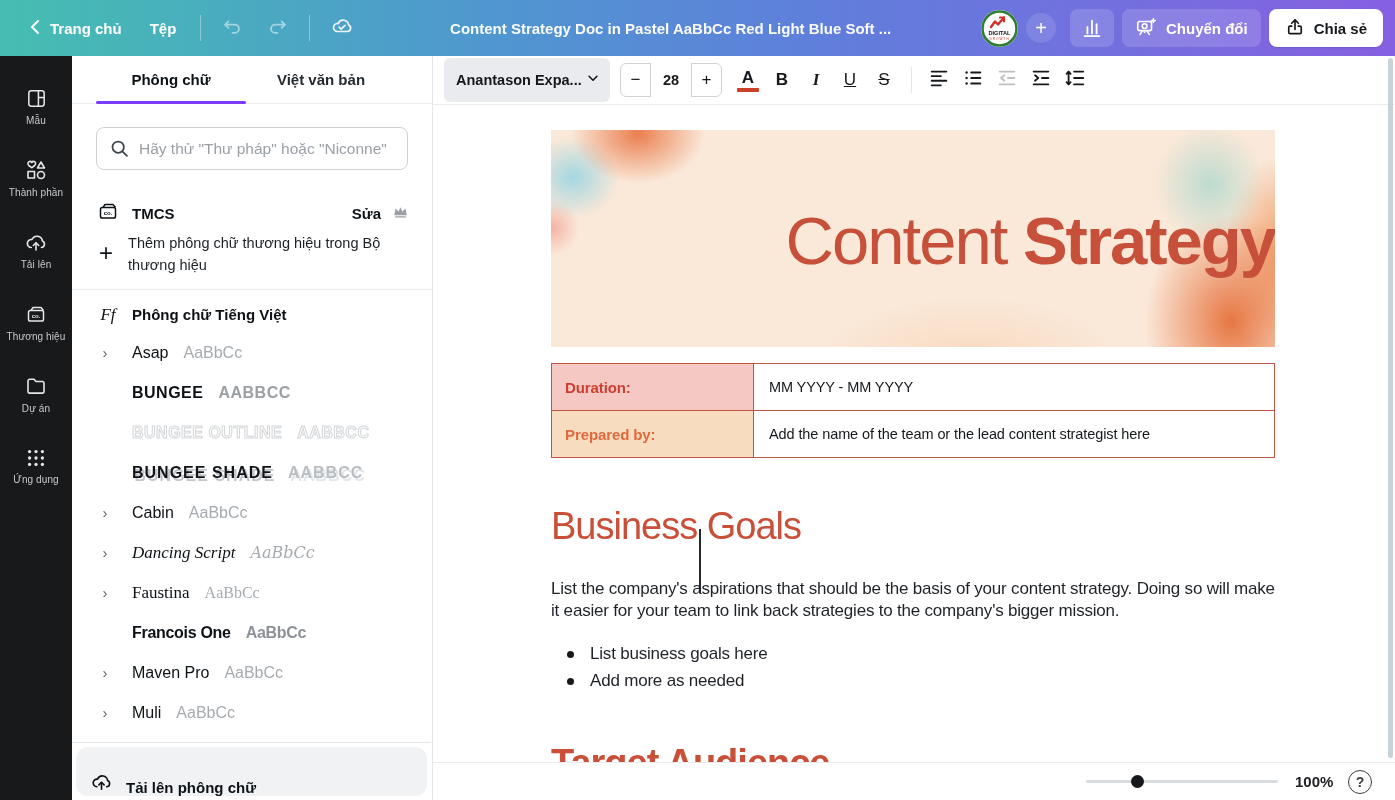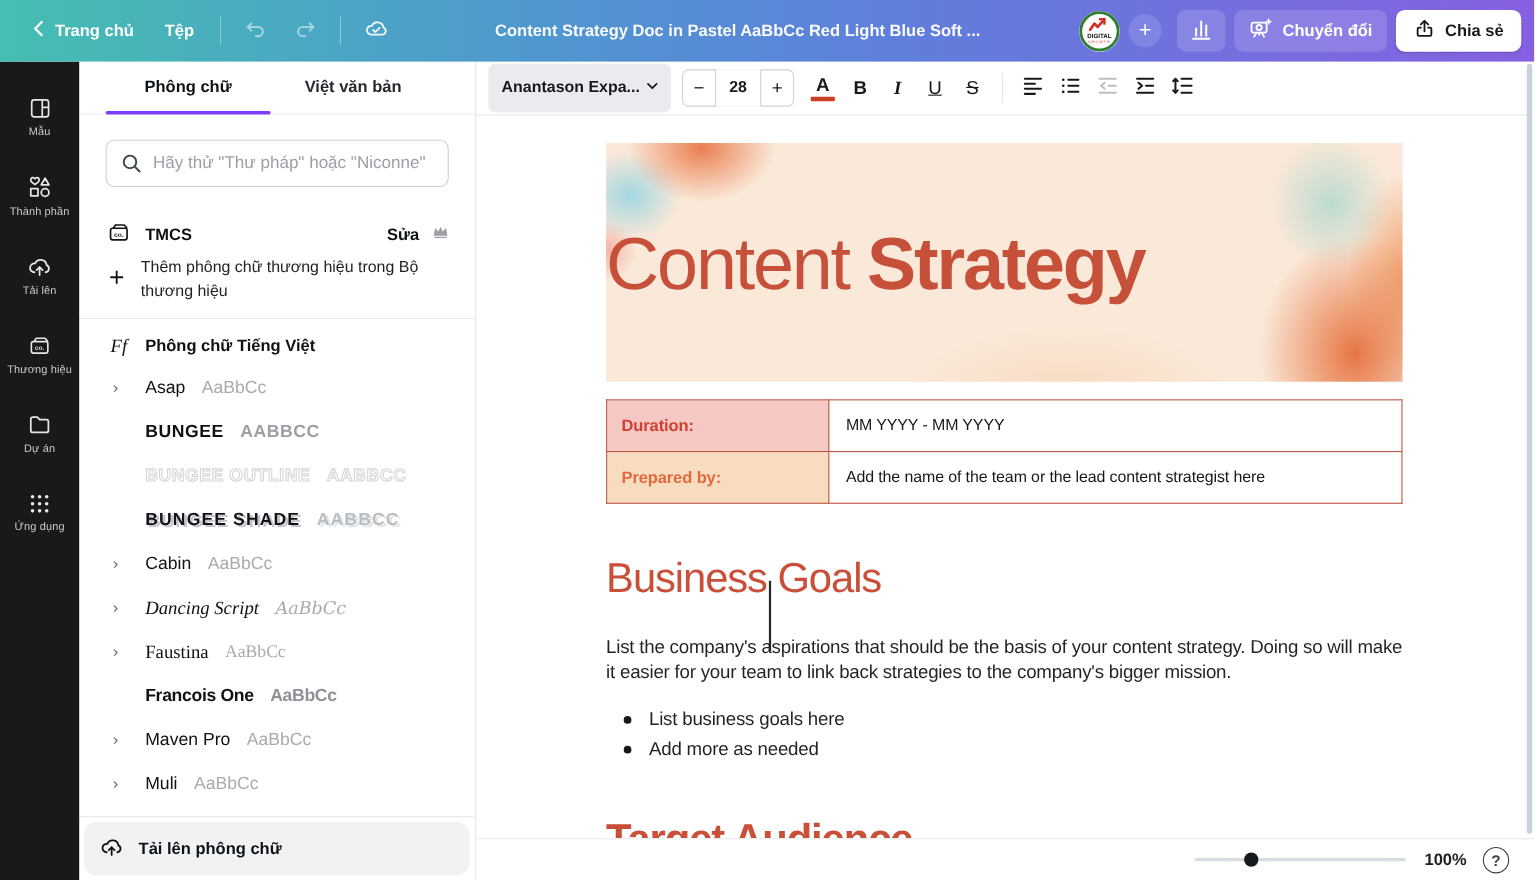--- a/index.html
+++ b/index.html
@@ -73,21 +73,21 @@
   .f-shade .fname { font-weight:800; letter-spacing:1px; color:#101418; text-shadow:2.5px 2.5px 0 #c3c7cb; }
   .f-shade .fsample { font-weight:800; letter-spacing:1px; color:#b9bec3; text-shadow:2.5px 2.5px 0 #e3e6e9; }
   .f-script .fname { font-family:Liberation Serif, serif; font-style:italic; font-size:17px; }
   .f-script .fsample { font-family:"DejaVu Serif", serif; font-style:italic; }
   .f-serif .fname { font-family:"Liberation Serif", serif; font-size:17px; }
   .f-serif .fsample { font-family:"Liberation Serif", serif; }
   .f-fone .fname { font-weight:700; letter-spacing:-.3px; }
   .f-fone .fsample { font-weight:700; letter-spacing:-.3px; color:#8d9298; }
   .panel-footer { position:absolute; left:0; right:1px; bottom:0; height:58px; background:#fff;
     border-top:1px solid #e3e5e7; display:flex; align-items:stretch; padding:4px; }
-  .upload-btn { flex:1; background:#f1f2f4; border-radius:12px; display:flex; align-items:center; gap:13px;
+  .upload-btn { flex:1; background:#f1f2f4; border-radius:12px; display:flex; align-items:flex-end; gap:13px;
     padding:0 14px; font-size:15px; font-weight:700; color:#0d1216; cursor:pointer; }
 
   
   .toolbar { position:absolute; left:433px; top:56px; width:962px; height:49px; background:#fff;
     border-bottom:1px solid #e9ebec; display:flex; align-items:center; padding-left:11px; z-index:5; }
   .font-select { width:166px; height:44px; background:#e9ebee; border-radius:6px; display:flex; align-items:center;
     padding:0 10px 0 12px; cursor:pointer; }
   .font-select .name { flex:1; font-size:14.5px; font-weight:700; color:#16191c; white-space:nowrap; overflow:hidden; }
   .stepper { margin-left:10px; display:flex; align-items:center; height:34px; border:1px solid #cfd3d7; border-radius:6px; }
   .step-btn { width:29px; height:32px; display:flex; align-items:center; justify-content:center; font-size:17px;
@@ -113,21 +113,21 @@
   .banner { position:absolute; left:118px; top:25px; width:724px; height:217px; overflow:hidden; cursor:pointer;
     background:
       radial-gradient(95px 70px at 12% 2%, rgba(233,118,68,.92), rgba(233,118,68,0) 70%),
       radial-gradient(66px 58px at 3% 22%, rgba(158,214,226,.95), rgba(158,214,226,0) 70%),
       radial-gradient(40px 40px at 0% 45%, rgba(242,158,148,.75), rgba(242,158,148,0) 70%),
       radial-gradient(78px 85px at 91% 25%, rgba(173,216,205,.8), rgba(173,216,205,0) 70%),
       radial-gradient(120px 150px at 94% 88%, rgba(230,112,58,.95), rgba(230,112,58,0) 72%),
       radial-gradient(80px 130px at 101% 55%, rgba(238,144,84,.85), rgba(238,144,84,0) 72%),
       radial-gradient(200px 90px at 58% 108%, rgba(247,206,170,.55), rgba(247,206,170,0) 75%),
       #fae8d8; }
-  .banner-title { position:absolute; left:0; right:0; top:72px; text-align:left; font-size:67px;
+  .banner-title { position:absolute; left:0; right:0; top:72px; text-align:right; font-size:67px;
     letter-spacing:-2px; color:#c6503a; white-space:nowrap; }
   .banner-title .light { font-weight:400; }
   .banner-title .bold { font-weight:800; }
   .info-table { position:absolute; left:118px; top:258px; width:724px; border-collapse:collapse; }
   .info-table td { border:1.5px solid #bf5544; height:47px; font-size:14.5px; letter-spacing:-.1px; }
   .info-table .cell-label { width:202px; padding-left:13px; font-weight:700; font-size:15px; }
   .row-duration .cell-label { background:#f6c8c4; color:#cf3f31; }
   .row-prepared .cell-label { background:#f8dcc0; color:#e06a3d; }
   .cell-value { padding-left:15px; color:#16191c; background:#fff; }
   .doc-heading { position:absolute; left:118px; top:400px; font-size:38px; letter-spacing:-1px;

